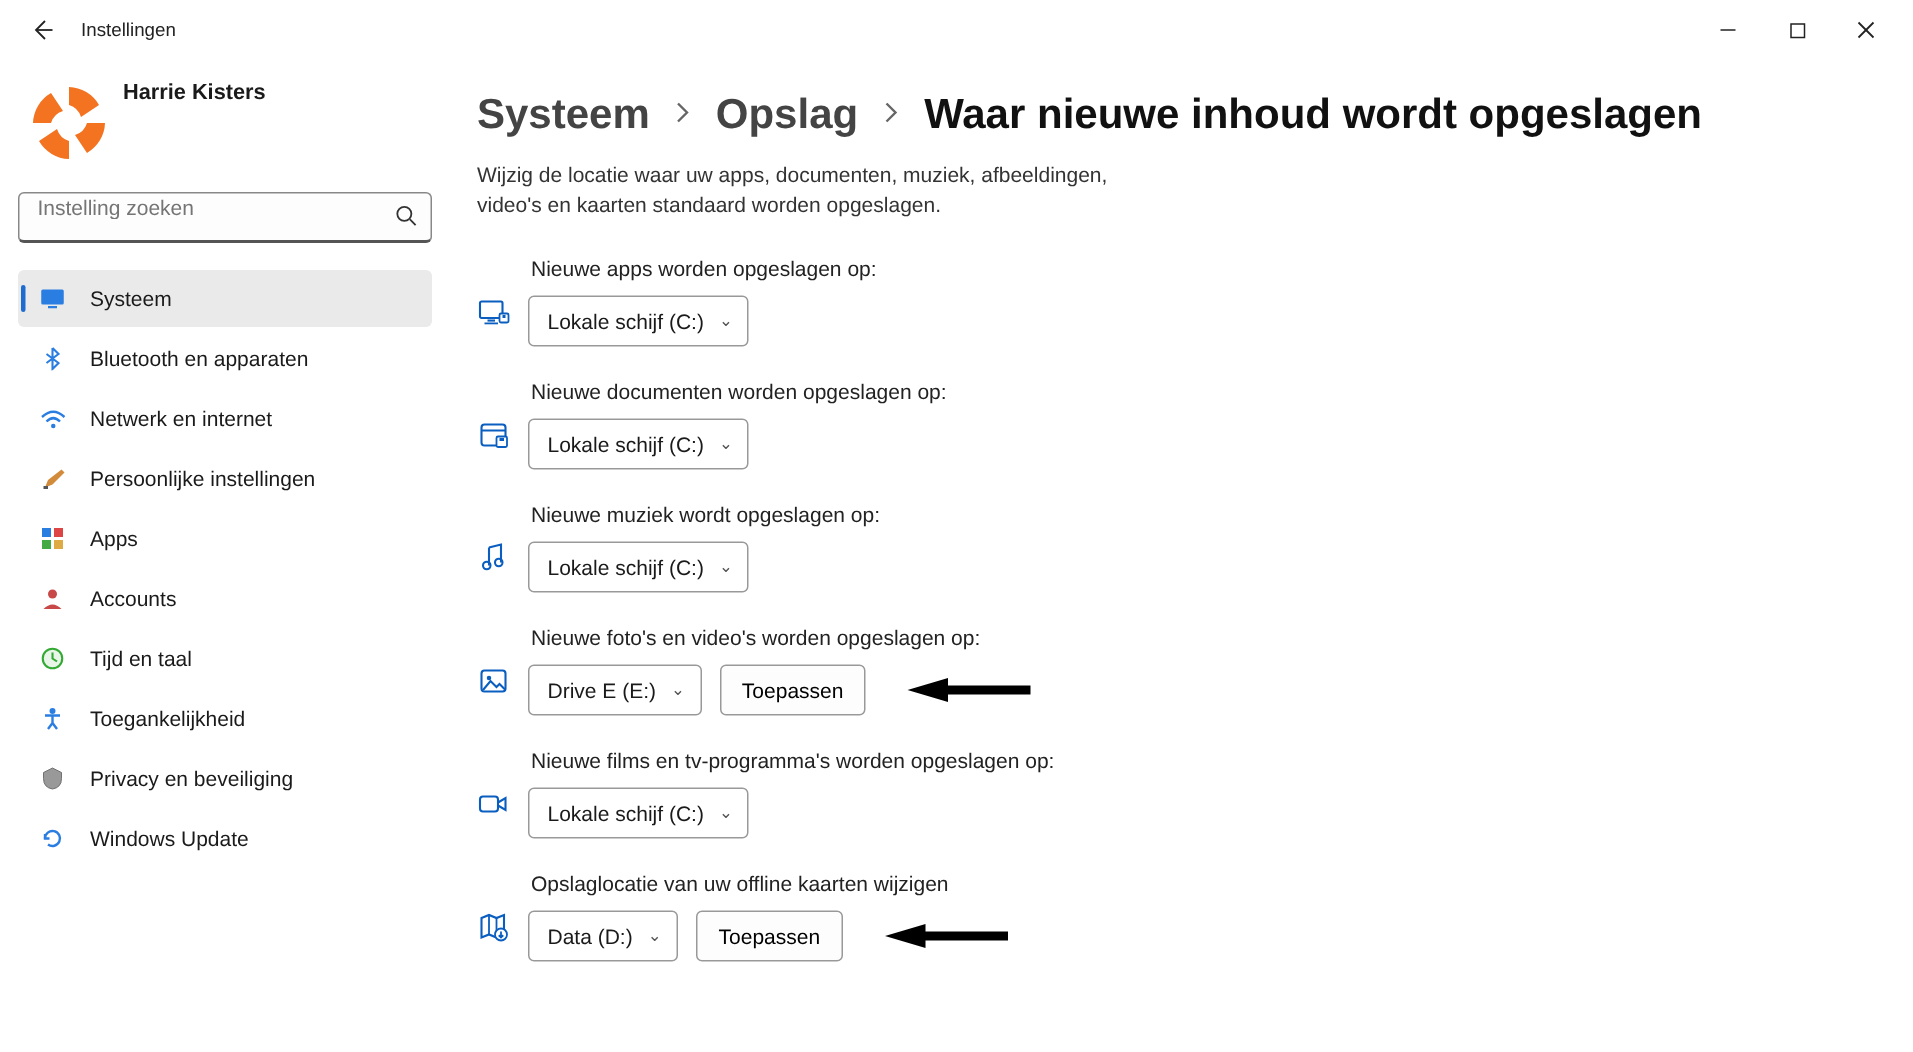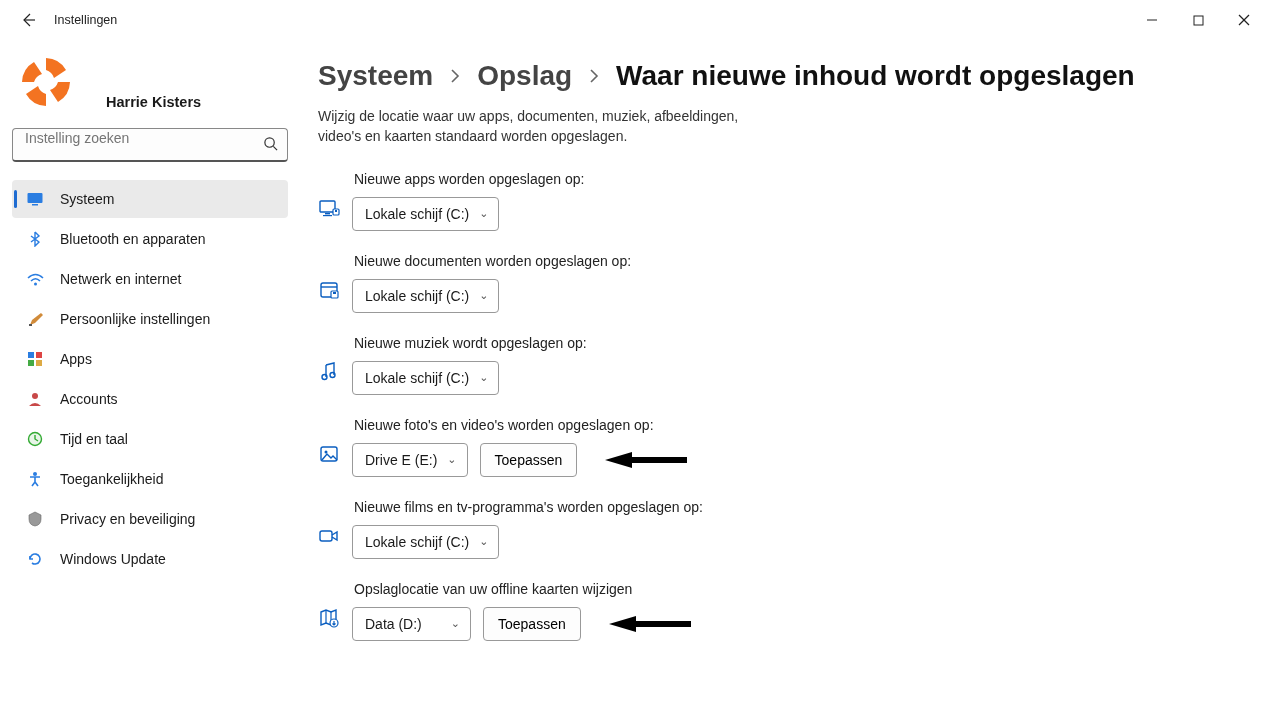--- a/index.html
+++ b/index.html
@@ -42,21 +42,21 @@
   }
   .content {
     display: flex;
     height: calc(100% - 40px);
   }
   .sidebar {
     width: 300px;
     padding: 14px 12px 0 12px;
   }
   .profile {
-    display:flex; align-items:flex-end; gap:32px;
+    display:flex; align-items:flex-start; gap:8px;
     padding-left: 6px;
     margin-bottom: 18px;
   }
   .avatar {
     width: 56px; height: 56px;
     border-radius: 50%;
     display:flex;align-items:center;justify-content:center;
   }
   .profile-name { font-size: 14.5px; font-weight:600; }
   .search-box {
@@ -421,21 +421,21 @@
       <div class="setting-label">Opslaglocatie van uw offline kaarten wijzigen</div>
       <div class="setting-row">
         <span class="row-icon">
           <svg width="22" height="22" viewBox="0 0 22 22">
               <path d="M3 5 L8 3 L13 5 L18 3 L18 16 L13 18 L8 16 L3 18 Z" stroke="#0a5ec0" stroke-width="1.4" fill="none"></path>
               <path d="M8 3 L8 16 M13 5 L13 18" stroke="#0a5ec0" stroke-width="1.2"></path>
               <circle cx="16" cy="16" r="4" fill="#fff" stroke="#0a5ec0" stroke-width="1.2"></circle>
               <path d="M16 14 L16 18 M14.5 16.5 L16 18 L17.5 16.5" stroke="#0a5ec0" stroke-width="1.2" fill="none"></path>
             </svg>
         </span>
-        <div class="dropdown wide" style="min-width:100px;gap:19px;">
+        <div class="dropdown wide" style="min-width:100px;">
           <span>Data (D:)</span>
           <span class="chev">⌄</span>
         </div>
         <button class="apply-btn">Toepassen</button>
         <span class="arrow-annot">
           <svg width="100" height="22" viewBox="0 0 100 22">
               <rect x="30" y="8" width="60" height="6" fill="#000"></rect>
               <polygon points="8,11 35,3 35,19" fill="#000"></polygon>
             </svg>
         </span>

